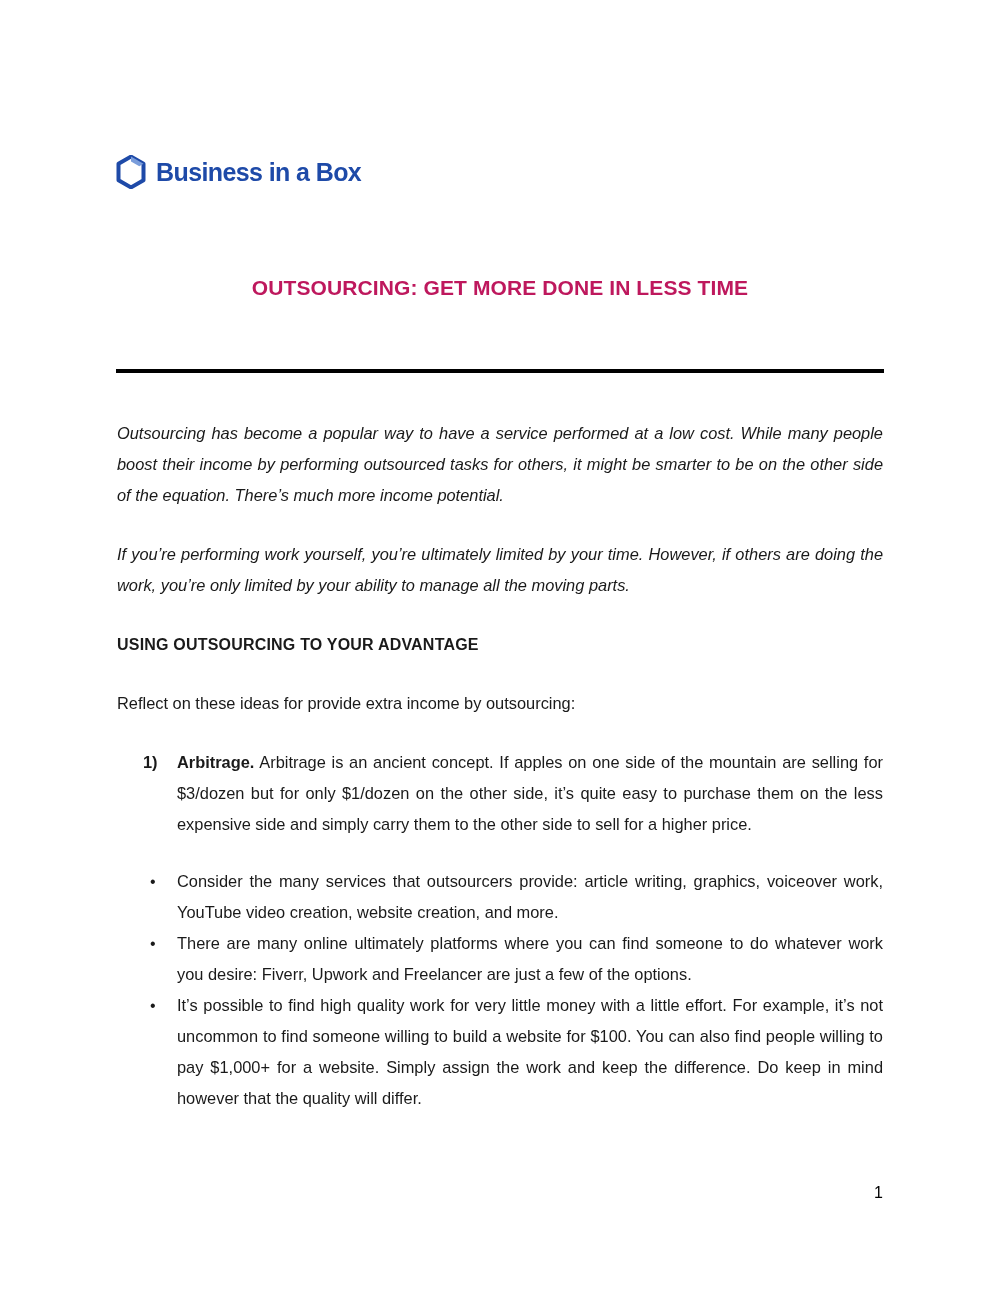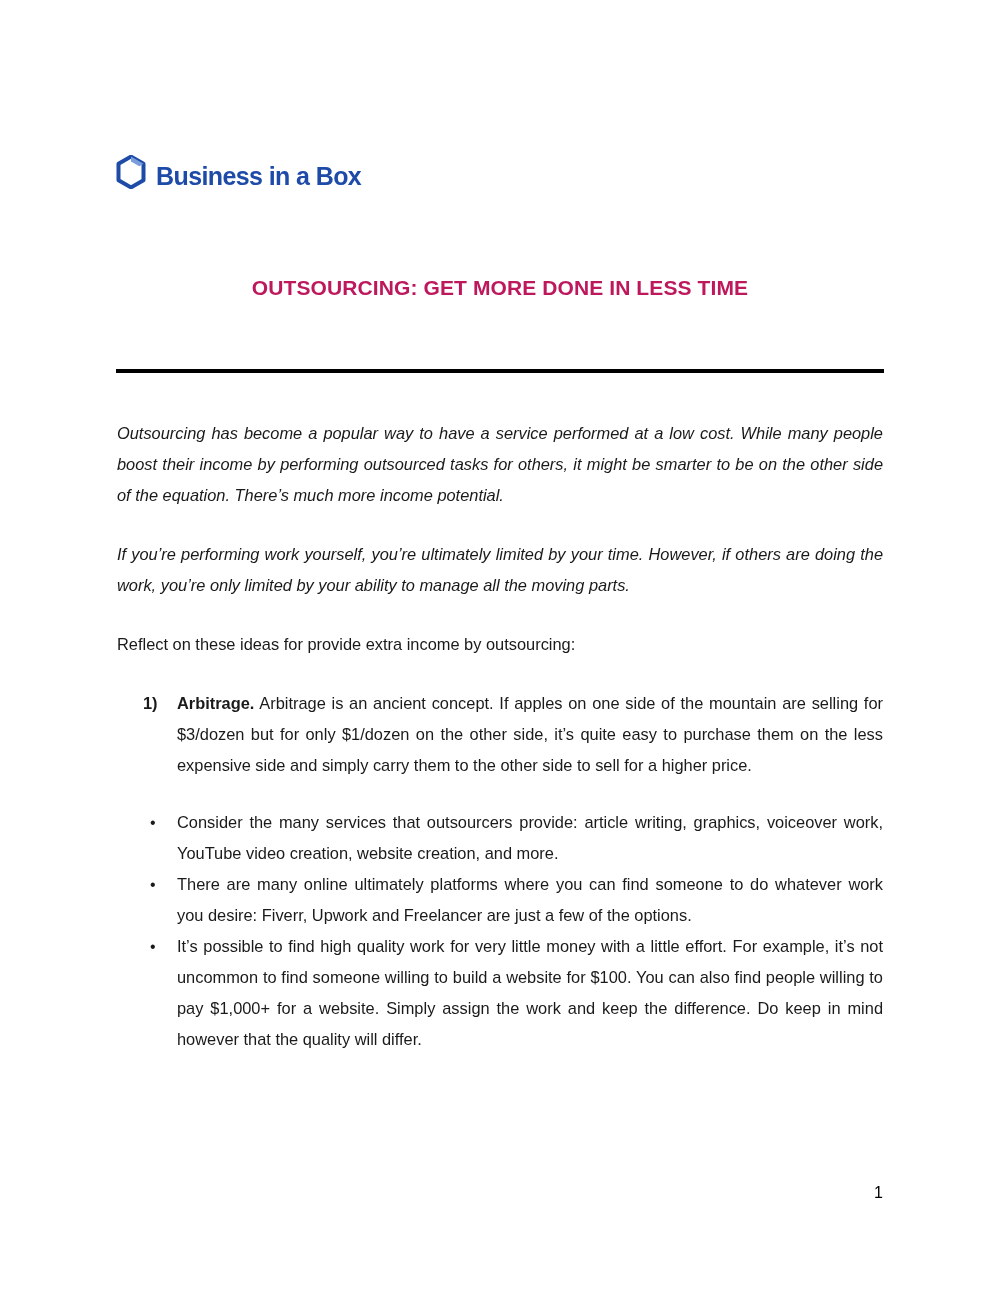--- a/index.html
+++ b/index.html
@@ -21,21 +21,21 @@
     inset: 0;
     background: #ffffff;
   }
 
   
   .logo {
     position: absolute;
     left: 116px;
     top: 155px;
     display: flex;
-    align-items: flex-end;
+    align-items: center;
     gap: 10px;
   }
   .logo-mark {
     width: 30px;
     height: 34px;
     display: block;
   }
   .logo-text {
     font-family: "Liberation Sans", sans-serif;
     font-weight: bold;
@@ -171,20 +171,21 @@
 
   <div class="doc-title">OUTSOURCING: GET MORE DONE IN LESS TIME</div>
 
   <div class="rule"></div>
 
   <div class="content">
 
     <p class="para">Outsourcing has become a popular way to have a service performed at a low cost. While many people boost their income by performing outsourced tasks for others, it might be smarter to be on the other side of the equation. There’s much more income potential.</p>
     <p class="para">If you’re performing work yourself, you’re ultimately limited by your time. However, if others are doing the work, you’re only limited by your ability to manage all the moving parts.</p>
 
+    <p class="section-head">USING OUTSOURCING TO YOUR ADVANTAGE</p>
 
     <p class="lead-line">Reflect on these ideas for provide extra income by outsourcing:</p>
 
     <ol class="num-list">
       <li class="num-item">
         <span class="num-marker">1)</span><span class="lead-in">Arbitrage.</span><span> Arbitrage is an ancient concept. If apples on one side of the mountain are selling for $3/dozen but for only $1/dozen on the other side, it’s quite easy to purchase them on the less expensive side and simply carry them to the other side to sell for a higher price.</span>
       </li>
     </ol>
 
     <ul class="bullet-list">

